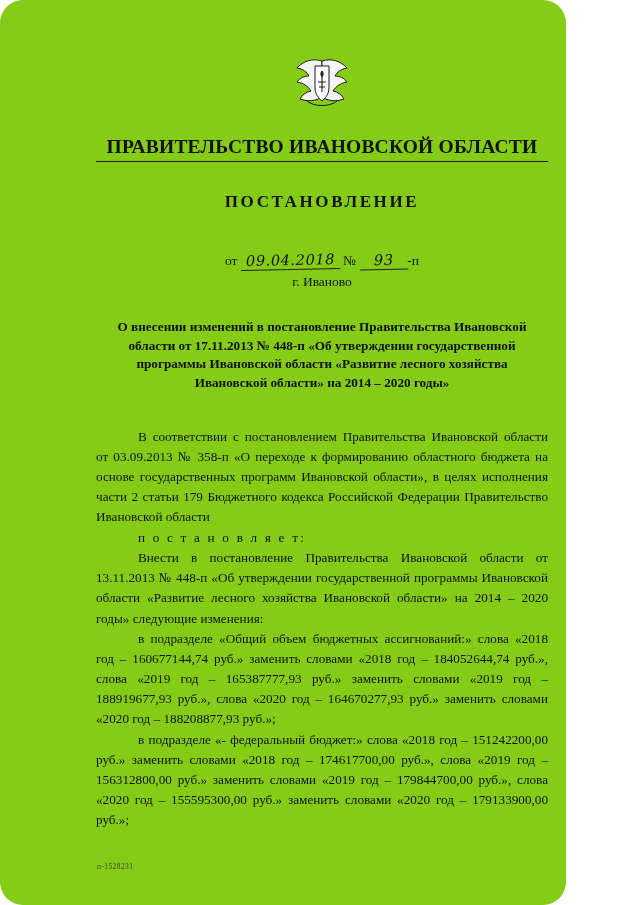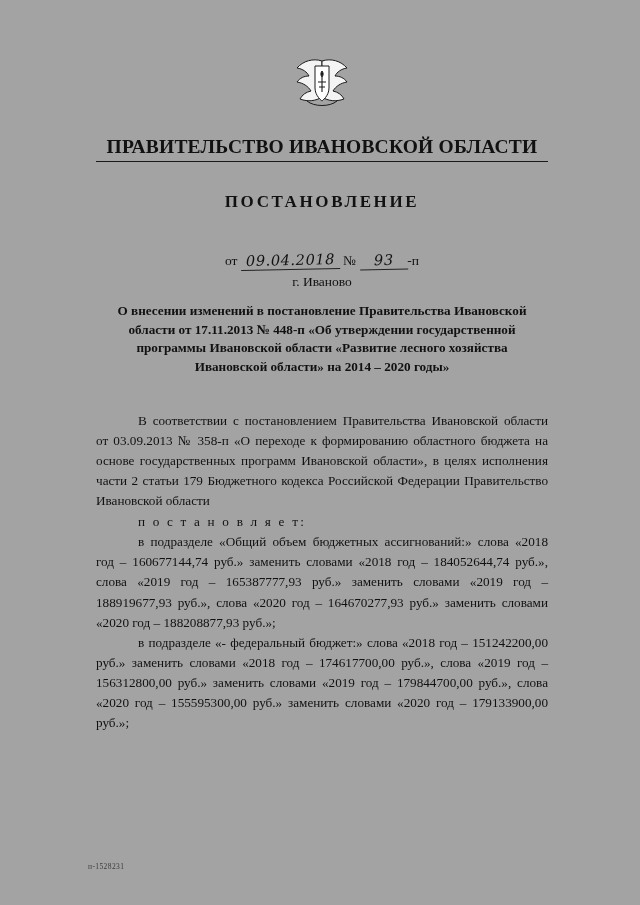--- a/index.html
+++ b/index.html
@@ -11,23 +11,24 @@
     width: 640px;
     height: 905px;
     position: relative;
     font-family: "Liberation Serif", serif;
     color: #111111;
     overflow: hidden;
   }
   .page {
     position: absolute;
     left: 0; top: 0;
-    width: 640px;
+    width: 566px;
     height: 905px;
-    background: #a3a3a3;
+    background: #84cc16;
+    border-radius: 23px;
   }
   .content {
     position: absolute;
     left: 96px;
     top: 54px;
     width: 452px;
   }
   
   .emblem-wrap {
     text-align: center;
@@ -74,21 +75,21 @@
     display: inline-block;
     transform: rotate(-1.2deg);
   }
   .hand.num {
     padding: 0 14px 1px 14px;
   }
   .city {
     text-align: center;
     font-size: 13.5px;
     margin-top: 4px;
-    margin-bottom: 12px;
+    margin-bottom: 28px;
   }
   
   .subject {
     text-align: center;
     font-size: 13.2px;
     font-weight: bold;
     line-height: 1.42;
     margin-bottom: 34px;
     padding: 0 4px;
   }
@@ -100,21 +101,21 @@
     text-align: justify;
     text-indent: 42px;
     hyphens: none;
   }
   .spaced {
     letter-spacing: 2.2px;
   }
   
   .footer-code {
     position: absolute;
-    left: 88px;
+    left: 97px;
     top: 862px;
     font-family: "Liberation Serif", serif;
     font-size: 7.5px;
     color: #3b3b3b;
     letter-spacing: 0.4px;
   }
 </style>
 </head>
 <body>
 
@@ -152,20 +153,21 @@
       <span class="hand num">93</span><span class="lbl">-п</span>
     </div>
 
     <div class="city">г. Иваново</div>
 
     <div class="subject">О внесении изменений в постановление Правительства Ивановской области от 17.11.2013 № 448-п «Об утверждении государственной программы Ивановской области «Развитие лесного хозяйства Ивановской области» на 2014 – 2020 годы»</div>
 
     <div class="body">
       <p>В соответствии с постановлением Правительства Ивановской области от 03.09.2013 № 358-п «О переходе к формированию областного бюджета на основе государственных программ Ивановской области», в целях исполнения части 2 статьи 179 Бюджетного кодекса Российской Федерации Правительство Ивановской области</p>
       <p class="spaced">п о с т а н о в л я е т:</p>
+      <p>Внести в постановление Правительства Ивановской области от 13.11.2013 № 448-п «Об утверждении государственной программы Ивановской области «Развитие лесного хозяйства Ивановской области» на 2014 – 2020 годы» следующие изменения:</p>
       <p>в подразделе «Общий объем бюджетных ассигнований:» слова «2018 год – 160677144,74 руб.» заменить словами «2018 год – 184052644,74 руб.», слова «2019 год – 165387777,93 руб.» заменить словами «2019 год – 188919677,93 руб.», слова «2020 год – 164670277,93 руб.» заменить словами «2020 год – 188208877,93 руб.»;</p>
       <p>в подразделе «- федеральный бюджет:» слова «2018 год – 151242200,00 руб.» заменить словами «2018 год – 174617700,00 руб.», слова «2019 год – 156312800,00 руб.» заменить словами «2019 год – 179844700,00 руб.», слова «2020 год – 155595300,00 руб.» заменить словами «2020 год – 179133900,00 руб.»;</p>
     </div>
 
   </div>
 
   <div class="footer-code">п-1528231</div>
 </div>
 
 </body></html>

